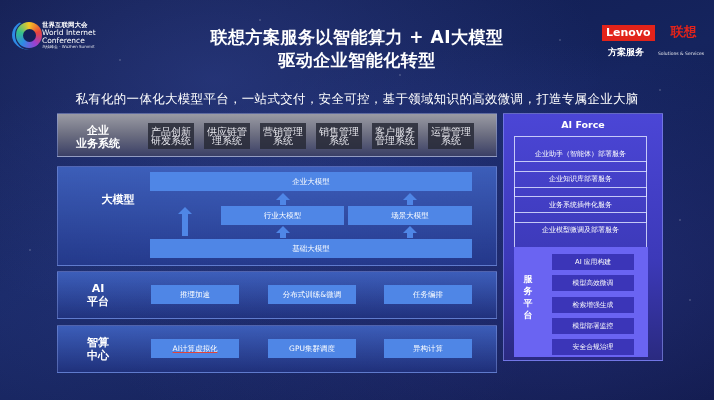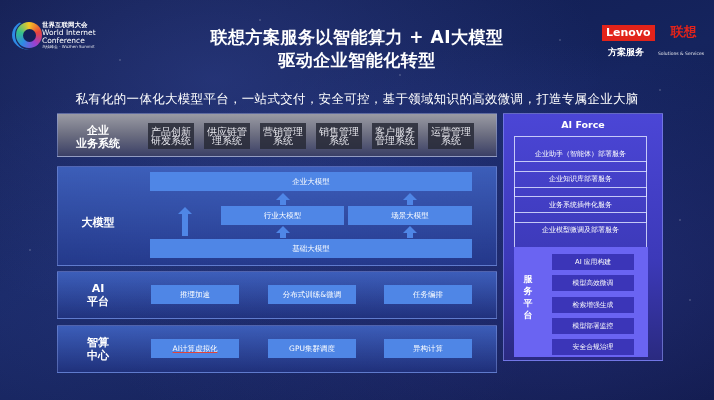--- a/index.html
+++ b/index.html
@@ -61,21 +61,21 @@
 
   .biz { top: 113px; height: 44px;
     background: linear-gradient(180deg, #9a9ba4 0%, #6b6d80 50%, #3a3f66 100%); }
   .biz .layer-label { top: 10px; }
   .biz-items { position: absolute; left: 90px; top: 9px; display: flex; gap: 10px; }
   .biz-item { width: 46px; height: 26px; background: rgba(40,42,55,0.85); font-size: 10px; text-align: center;
     display: flex; align-items: center; justify-content: center; line-height: 9px; color: #e8e8ee; }
 
   .llm { top: 166px; height: 100px;
     background: linear-gradient(180deg, rgba(70,110,210,0.75) 0%, rgba(40,65,160,0.55) 100%); }
-  .llm .layer-label { top: 49px; }
+  .llm .layer-label { top: 26px; margin-left: 20px; }
   .bar { position: absolute; background: #4f86e6; color: #fff; font-size: 7.5px; text-align: center;
     display: flex; align-items: center; justify-content: center; }
   .arrow-shape { position: absolute; }
   .arrow-head { width: 0; height: 0; border-left: 7px solid transparent; border-right: 7px solid transparent; border-bottom: 7px solid #4f86e6; }
   .arrow-stem { width: 6px; background: #4f86e6; margin: 0 auto; }
 
   .aip { top: 271px; height: 48px;
     background: linear-gradient(180deg, rgba(70,110,210,0.75) 0%, rgba(35,55,140,0.55) 100%); }
   .aip .layer-label { top: 10px; }
   .icc { top: 325px; height: 48px;

